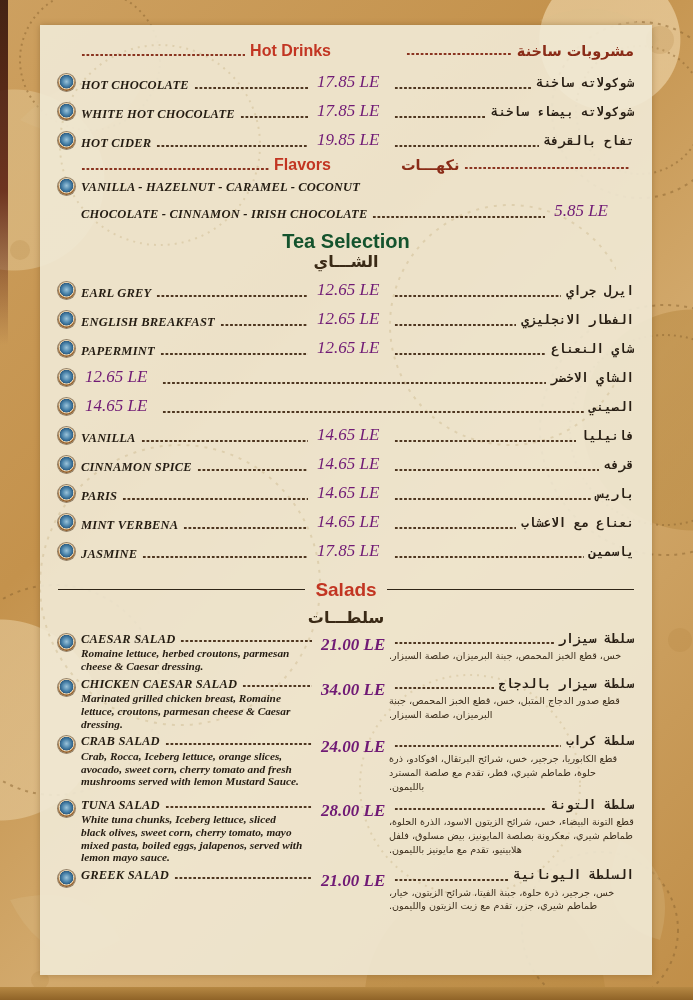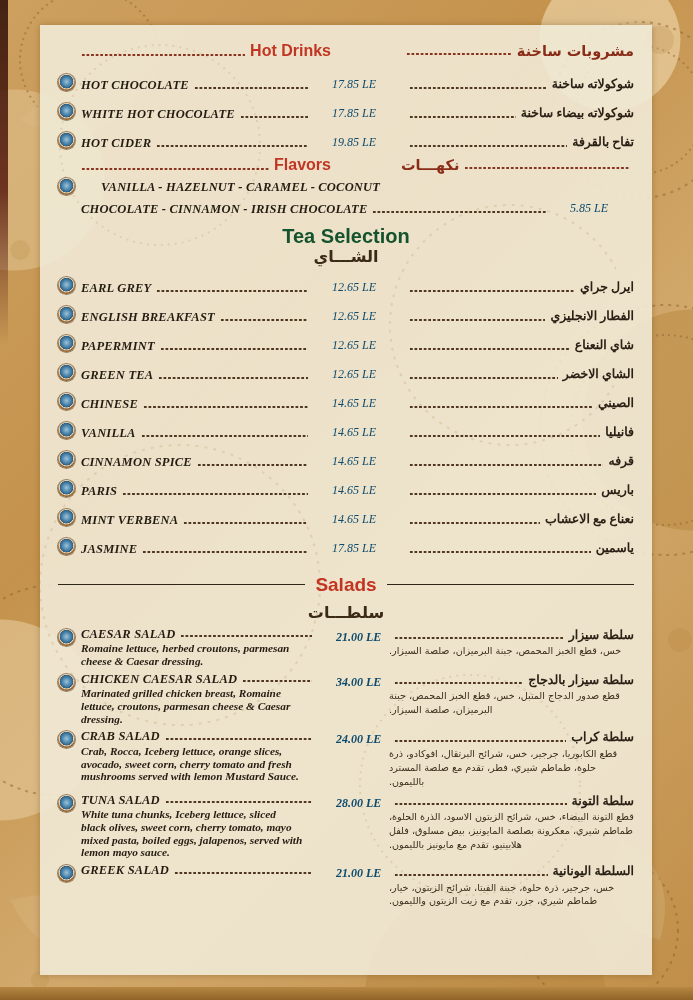--- a/index.html
+++ b/index.html
@@ -55,27 +55,27 @@
   .dots.red{background-image:radial-gradient(circle,#8a3420 1.1px,transparent 1.3px);}
 
   .item-row{display:flex;align-items:flex-end;height:29px;}
   .bullet{flex:0 0 17px;width:17px;height:17px;border-radius:50%;margin:0 6px 2px 0;
     background:radial-gradient(circle at 50% 45%, #9cc4da 0%, #4b84ab 34%, #2f5f84 52%, #ead9b8 56%, #96602a 66%, #5c3a14 88%, #3c2208 100%);
     box-shadow:0 0 0 1px rgba(60,34,8,.5);}
   .en-wrap{flex:0 0 232px;display:flex;align-items:flex-end;overflow:hidden;}
   .en-name{font-family:"Liberation Serif",serif;font-style:italic;font-weight:bold;
            font-size:12.5px;color:#241c12;white-space:nowrap;line-height:1.1;letter-spacing:.2px;}
   .price{flex:0 0 72px;font-family:"Liberation Serif",serif;font-style:italic;
-         font-size:12px;color:#0c4a6e;white-space:nowrap;padding:0 0 1px 4px;margin-left:15px;}
+         font-size:17px;color:#701a75;white-space:nowrap;padding:0 0 1px 4px;}
   .ar-wrap{flex:1 1 auto;display:flex;align-items:flex-end;overflow:hidden;}
-  .ar-name{font-family:Liberation Serif, serif;font-weight:bold;font-size:12.5px;
+  .ar-name{font-family:Liberation Mono, monospace;font-weight:bold;font-size:12.5px;
            color:#2a2015;white-space:nowrap;line-height:1.25;}
 
   
-  .flavor-line1{display:flex;align-items:center;margin:4px 0 2px 0;gap:20px;}
+  .flavor-line1{display:flex;align-items:center;margin:4px 0 2px 0;}
   .flavor-text{font-family:"Liberation Serif",serif;font-style:italic;font-weight:bold;
                font-size:12.5px;color:#241c12;letter-spacing:.2px;}
   .flavor-line2{display:flex;align-items:flex-end;margin:4px 0 2px 23px;padding-right:26px;}
 
   
   .center-hdr{text-align:center;margin:8px 0 0 0;}
   .center-hdr .en{color:#14532d;font-size:20px;font-weight:bold;line-height:1.1;}
   .center-hdr .ar{color:#3a2a16;font-size:16px;font-weight:bold;font-family:"DejaVu Sans",sans-serif;line-height:1.25;}
   .ruled-hdr{display:flex;align-items:center;margin:10px 0 0 0;}
   .ruled-hdr .line{flex:1 1 auto;height:0;border-top:1.4px solid #2f2517;}
@@ -246,36 +246,28 @@
             <span class="dots"></span>
           </span>
         <span class="price">12.65 LE</span>
         <span class="ar-wrap">
             <span class="dots"></span>
             <span class="ar-name" dir="rtl">شاي النعناع</span>
           </span>
       </div>
       <div class="item-row">
         <span class="bullet"></span>
-        <span class="en-wrap">
-            <span class="en-name">GREEN TEA</span>
-            <span class="dots"></span>
-          </span>
         <span class="price">12.65 LE</span>
         <span class="ar-wrap">
             <span class="dots"></span>
             <span class="ar-name" dir="rtl">الشاي الاخضر</span>
           </span>
       </div>
       <div class="item-row">
         <span class="bullet"></span>
-        <span class="en-wrap">
-            <span class="en-name">CHINESE</span>
-            <span class="dots"></span>
-          </span>
         <span class="price">14.65 LE</span>
         <span class="ar-wrap">
             <span class="dots"></span>
             <span class="ar-name" dir="rtl">الصيني</span>
           </span>
       </div>
       <div class="item-row">
         <span class="bullet"></span>
         <span class="en-wrap">
             <span class="en-name">VANILLA</span>

